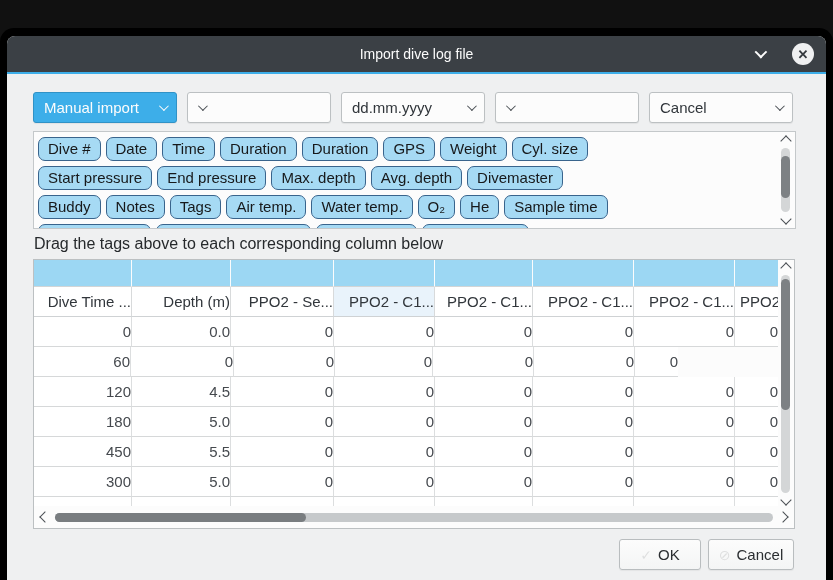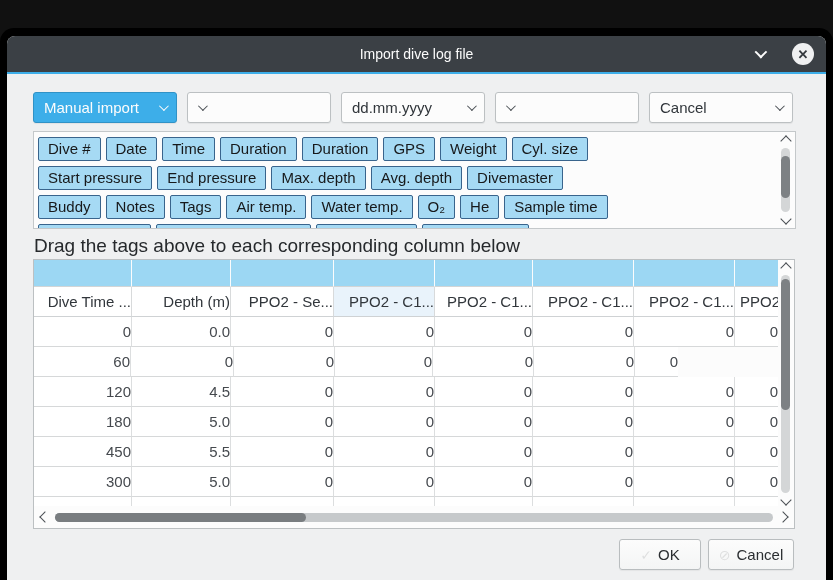--- a/index.html
+++ b/index.html
@@ -21,32 +21,32 @@
   .combo { width:144px; height:31px; background:#fcfcfc; border:1px solid #bcc0c2; border-radius:3px; display:flex; align-items:center; padding:0 10px; font-size:15px; color:#31363b; cursor:pointer; box-shadow:0 1px 1px rgba(0,0,0,0.06); }
   .combo .lbl { flex:1; white-space:nowrap; overflow:hidden; }
   .combo .chev { width:7px; height:7px; border-right:1.6px solid #4a4f54; border-bottom:1.6px solid #4a4f54; transform:rotate(45deg) translateY(-2px); flex:none; }
   .combo.primary { background:#3daee9; border-color:#3092c6; color:#fcfcfc; }
   .combo.primary .chev { border-color:#fcfcfc; }
 
   
   .tagbox { position:absolute; left:26px; top:95px; width:763px; height:98px; background:#fcfcfc; border:1px solid #c4c8ca; overflow:hidden; }
   .tag-rows { position:absolute; left:4px; top:5px; right:20px; display:flex; flex-direction:column; gap:5px; }
   .tag-row { display:flex; gap:5px; }
-  .tag { height:24px; line-height:22px; padding:0 9px; background:#a6daf4; border:1px solid #39648c; border-radius:2px; font-size:15px; color:#17191b; white-space:nowrap; cursor:grab; }
+  .tag { height:24px; line-height:22px; padding:0 9px; background:#a6daf4; border:1px solid #39648c; border-radius:7px; font-size:15px; color:#17191b; white-space:nowrap; cursor:grab; }
 
   
   .vscroll { position:absolute; top:2px; right:2px; bottom:2px; width:15px; display:flex; flex-direction:column; align-items:center; cursor:pointer; }
   .sb-up, .sb-down { width:8px; height:8px; flex:none; margin:3px 0; }
   .sb-up { border-left:1.6px solid #4a4f54; border-top:1.6px solid #4a4f54; transform:rotate(45deg); }
   .sb-down { border-right:1.6px solid #4a4f54; border-bottom:1.6px solid #4a4f54; transform:rotate(45deg); }
   .sb-track { position:relative; flex:1; width:9px; background:#d4d6d7; border-radius:5px; }
   .sb-thumb { position:absolute; left:0; width:9px; background:#7d8184; border-radius:5px; }
 
   
-  .instruction { position:absolute; left:27px; top:199px; font-size:19px; color:#26292c; }
+  .instruction { position:absolute; left:27px; top:199px; font-size:16px; color:#26292c; }
 
   
   .table { position:absolute; left:26px; top:223px; width:762px; height:270px; background:#fcfcfc; border:1px solid #bcc0c2; overflow:hidden; }
   .trow { display:flex;text-align:right; }
   .cell { flex:none; overflow:hidden; white-space:nowrap; }
   .drop-row .cell { height:27px; background:#9cd7f3; border-right:1px solid #fcfcfc; border-bottom:1px solid #d2d5d6; cursor:pointer; }
   .header-row .cell { height:30px; line-height:29px; padding-left:5px; font-size:15px; color:#31363b; background:#fff; border-right:1px solid #d8dadb; border-bottom:1px solid #cfd2d4; }
   .header-row .cell.hl { background:#e9f3fb; }
   .body-row .cell { height:30px; line-height:29px; padding-left:5px; font-size:15px; color:#45494e; background:#fff; border-right:1px solid #dcdedf; border-bottom:1px solid #d6d8d9; }
   .sliver-row .cell { height:9px; background:#fff; border-right:1px solid #dcdedf; }

